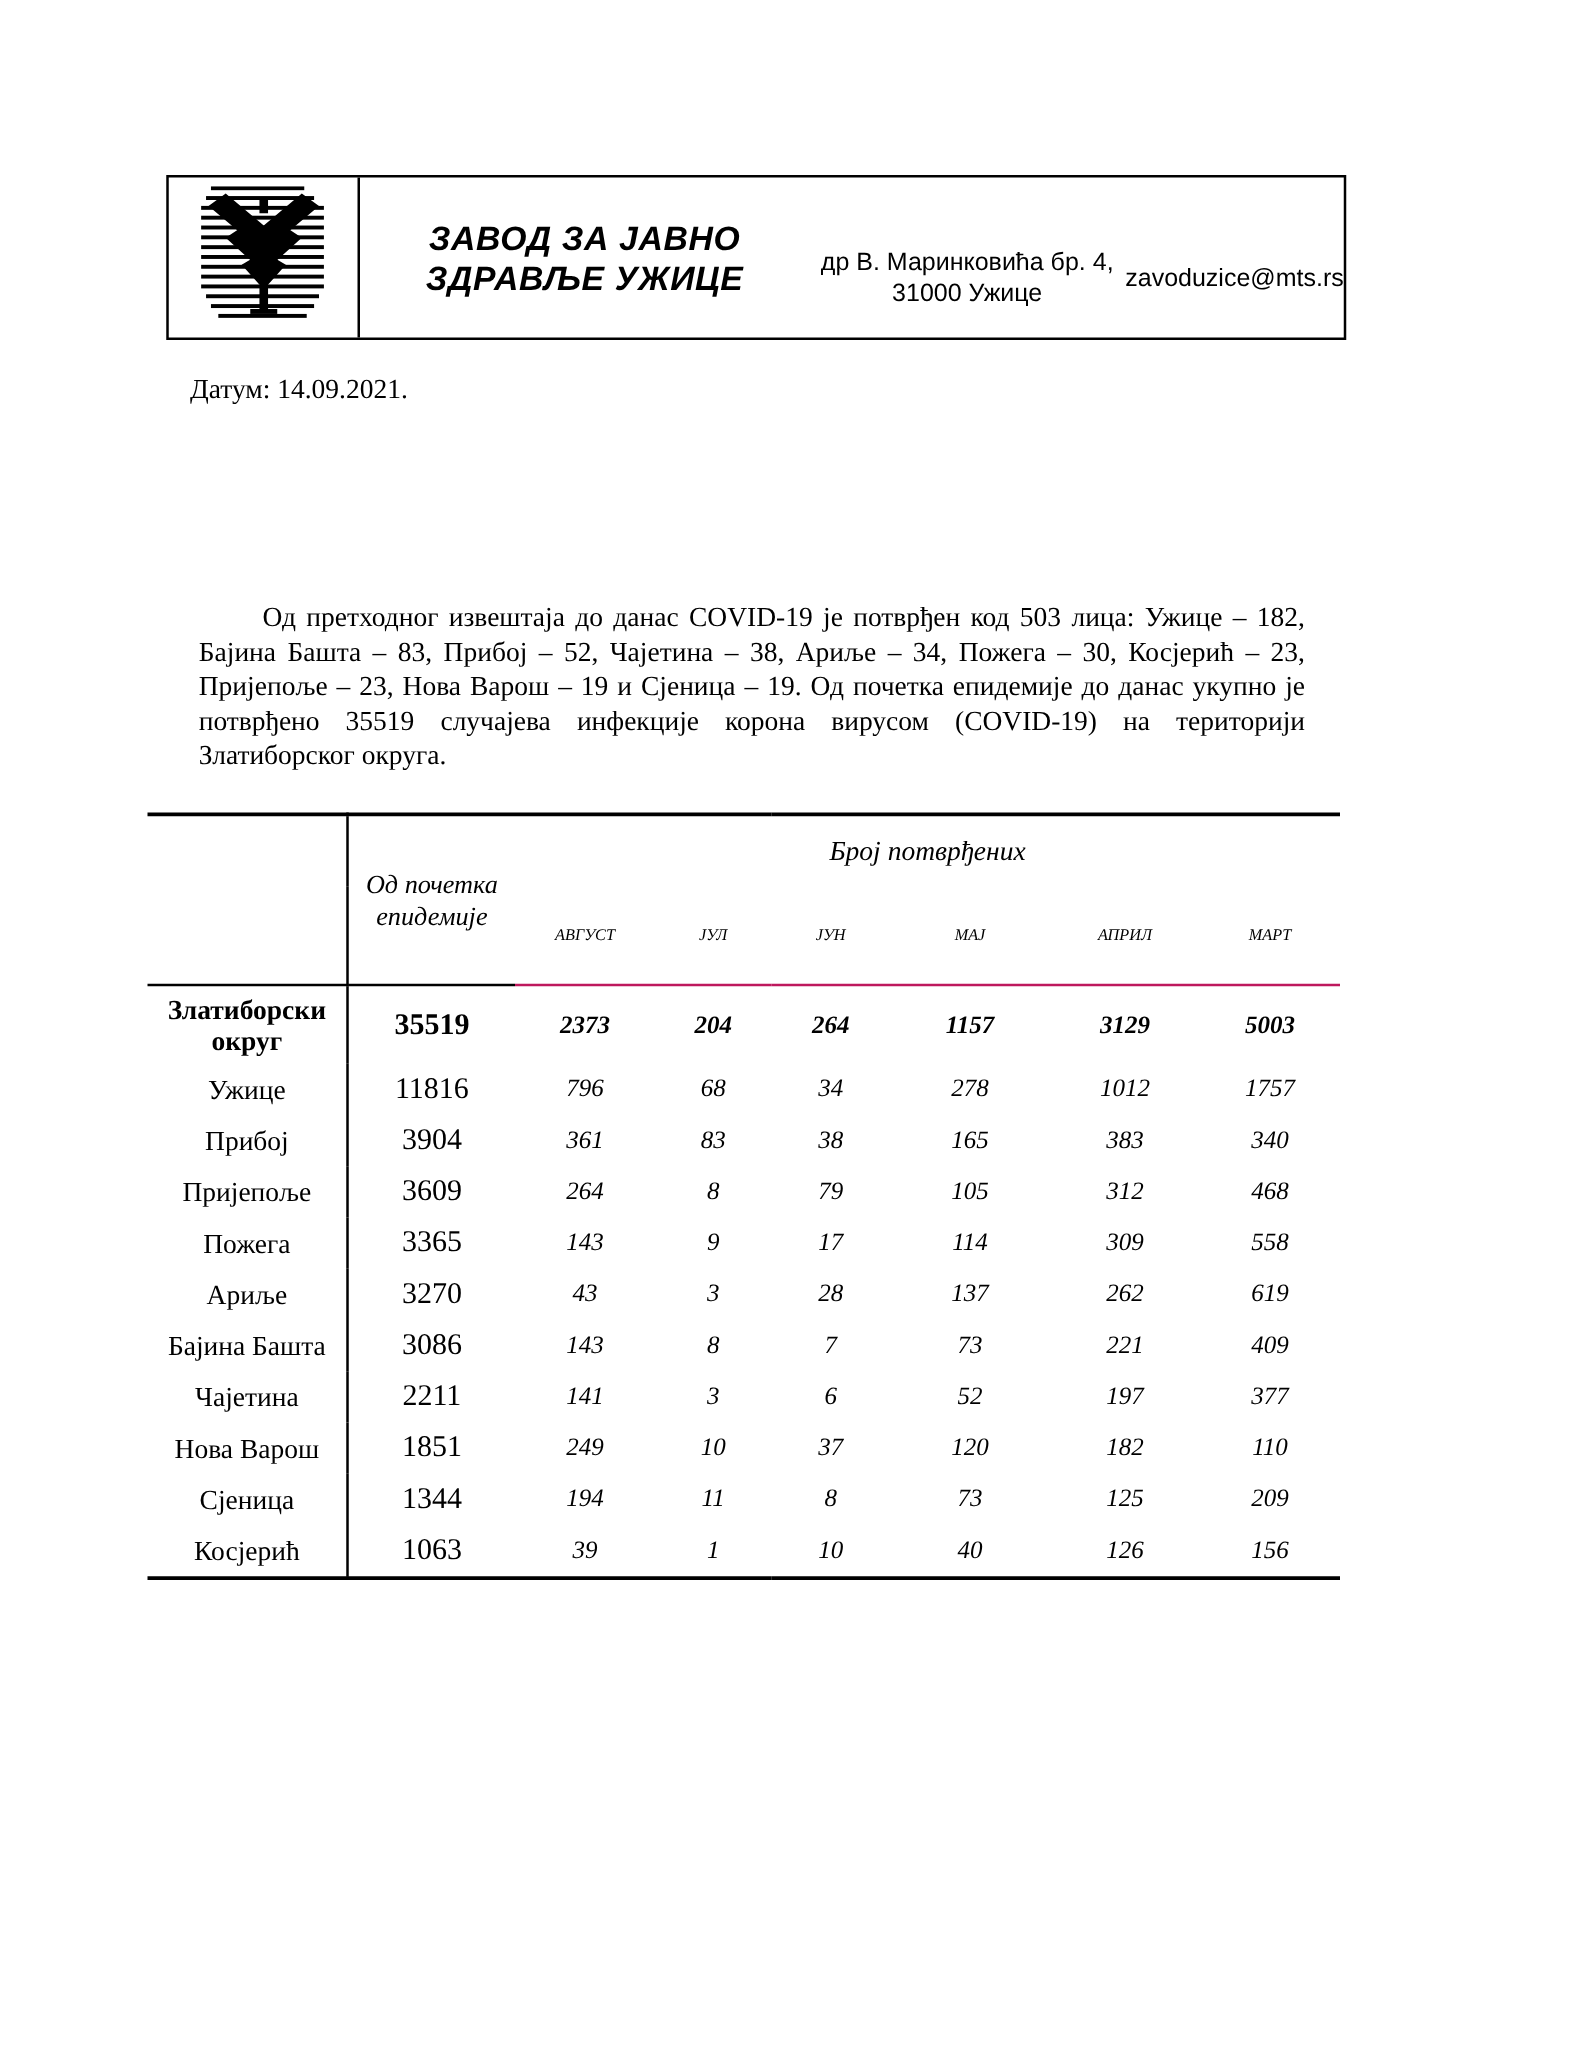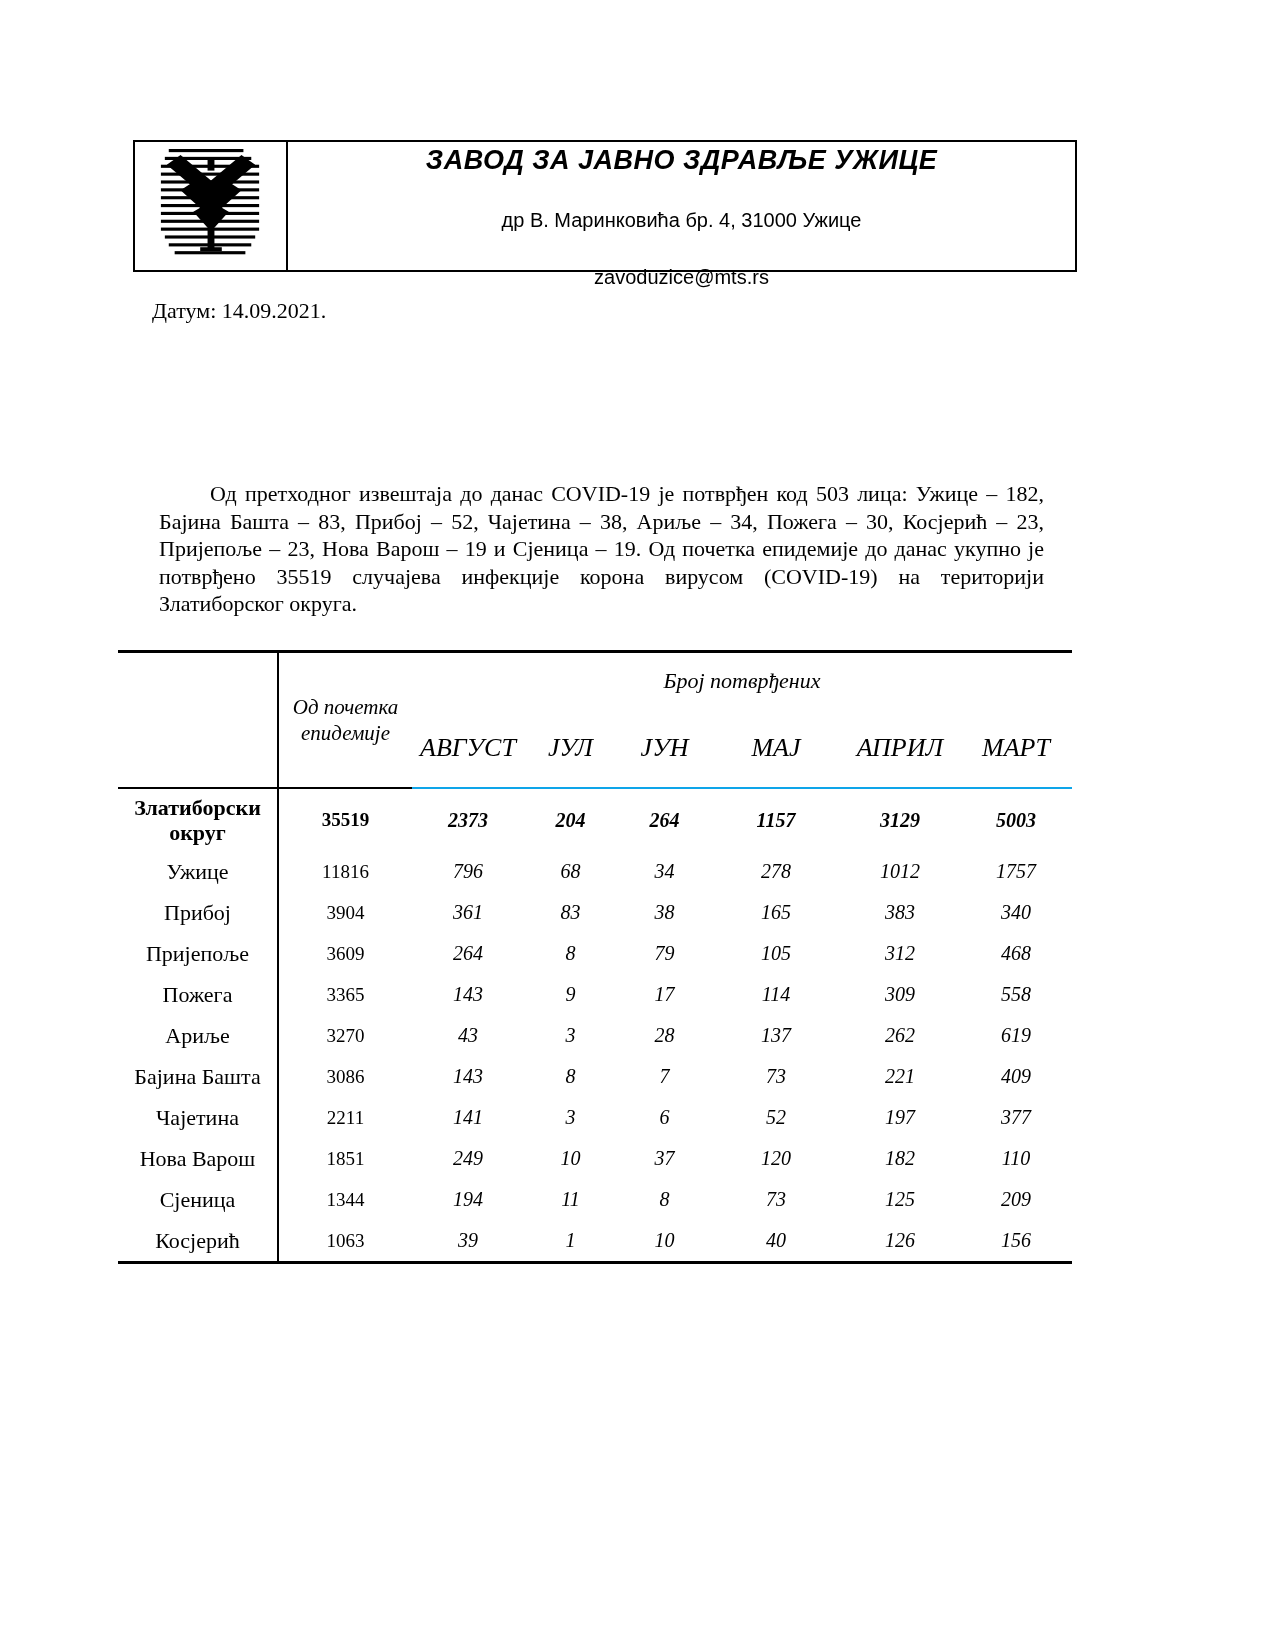--- a/index.html
+++ b/index.html
@@ -28,23 +28,23 @@
     border-right: 2px solid #000;
     box-sizing: border-box;
     display: flex;
     align-items: center;
     justify-content: center;
     flex: 0 0 auto;
   }
   .lh-text {
     flex: 1 1 auto;
     display: flex;
-    flex-direction: column;
+    flex-direction: row;
     align-items: center;
-    justify-content: space-between;
+    justify-content: center;
     text-align: center;
     font-family: "Liberation Sans", sans-serif;
     padding-top: 2px;
   }
   .org-name {
     font-size: 27px;
     font-weight: bold;
     font-style: italic;
     letter-spacing: 0.5px;
     line-height: 32px;
@@ -106,29 +106,29 @@
   th.h-since {
     font-size: 21px;
     font-weight: bold;
     font-style: italic;
     vertical-align: bottom;
     padding-bottom: 6px;
     line-height: 26px;
     border-bottom: 2px solid #000;
   }
   th.h-month {
-    font-size: 26px;
+    font-size: 13px;
     font-weight: bold;
     font-style: italic;
-    border-bottom: 2px solid #0ea5e9;
+    border-bottom: 2px solid #be185d;
   }
   th.h-corner { border-bottom: 2px solid #000; }
   tbody td { height: 41px; vertical-align: middle; }
   td.c-name  { font-size: 22px; }
-  td.c-total { font-size: 19px; }
+  td.c-total { font-size: 24px; }
   td.c-month { font-size: 20px; font-style: italic; }
   tr.row-total td { height: 62px; font-weight: bold; }
   tr.row-total td.c-name { line-height: 25px; font-size: 22px; }
   tr.row-total td.c-month { font-style: italic; }
 </style>
 </head>
 <body>
 
 <div id="page">
 

